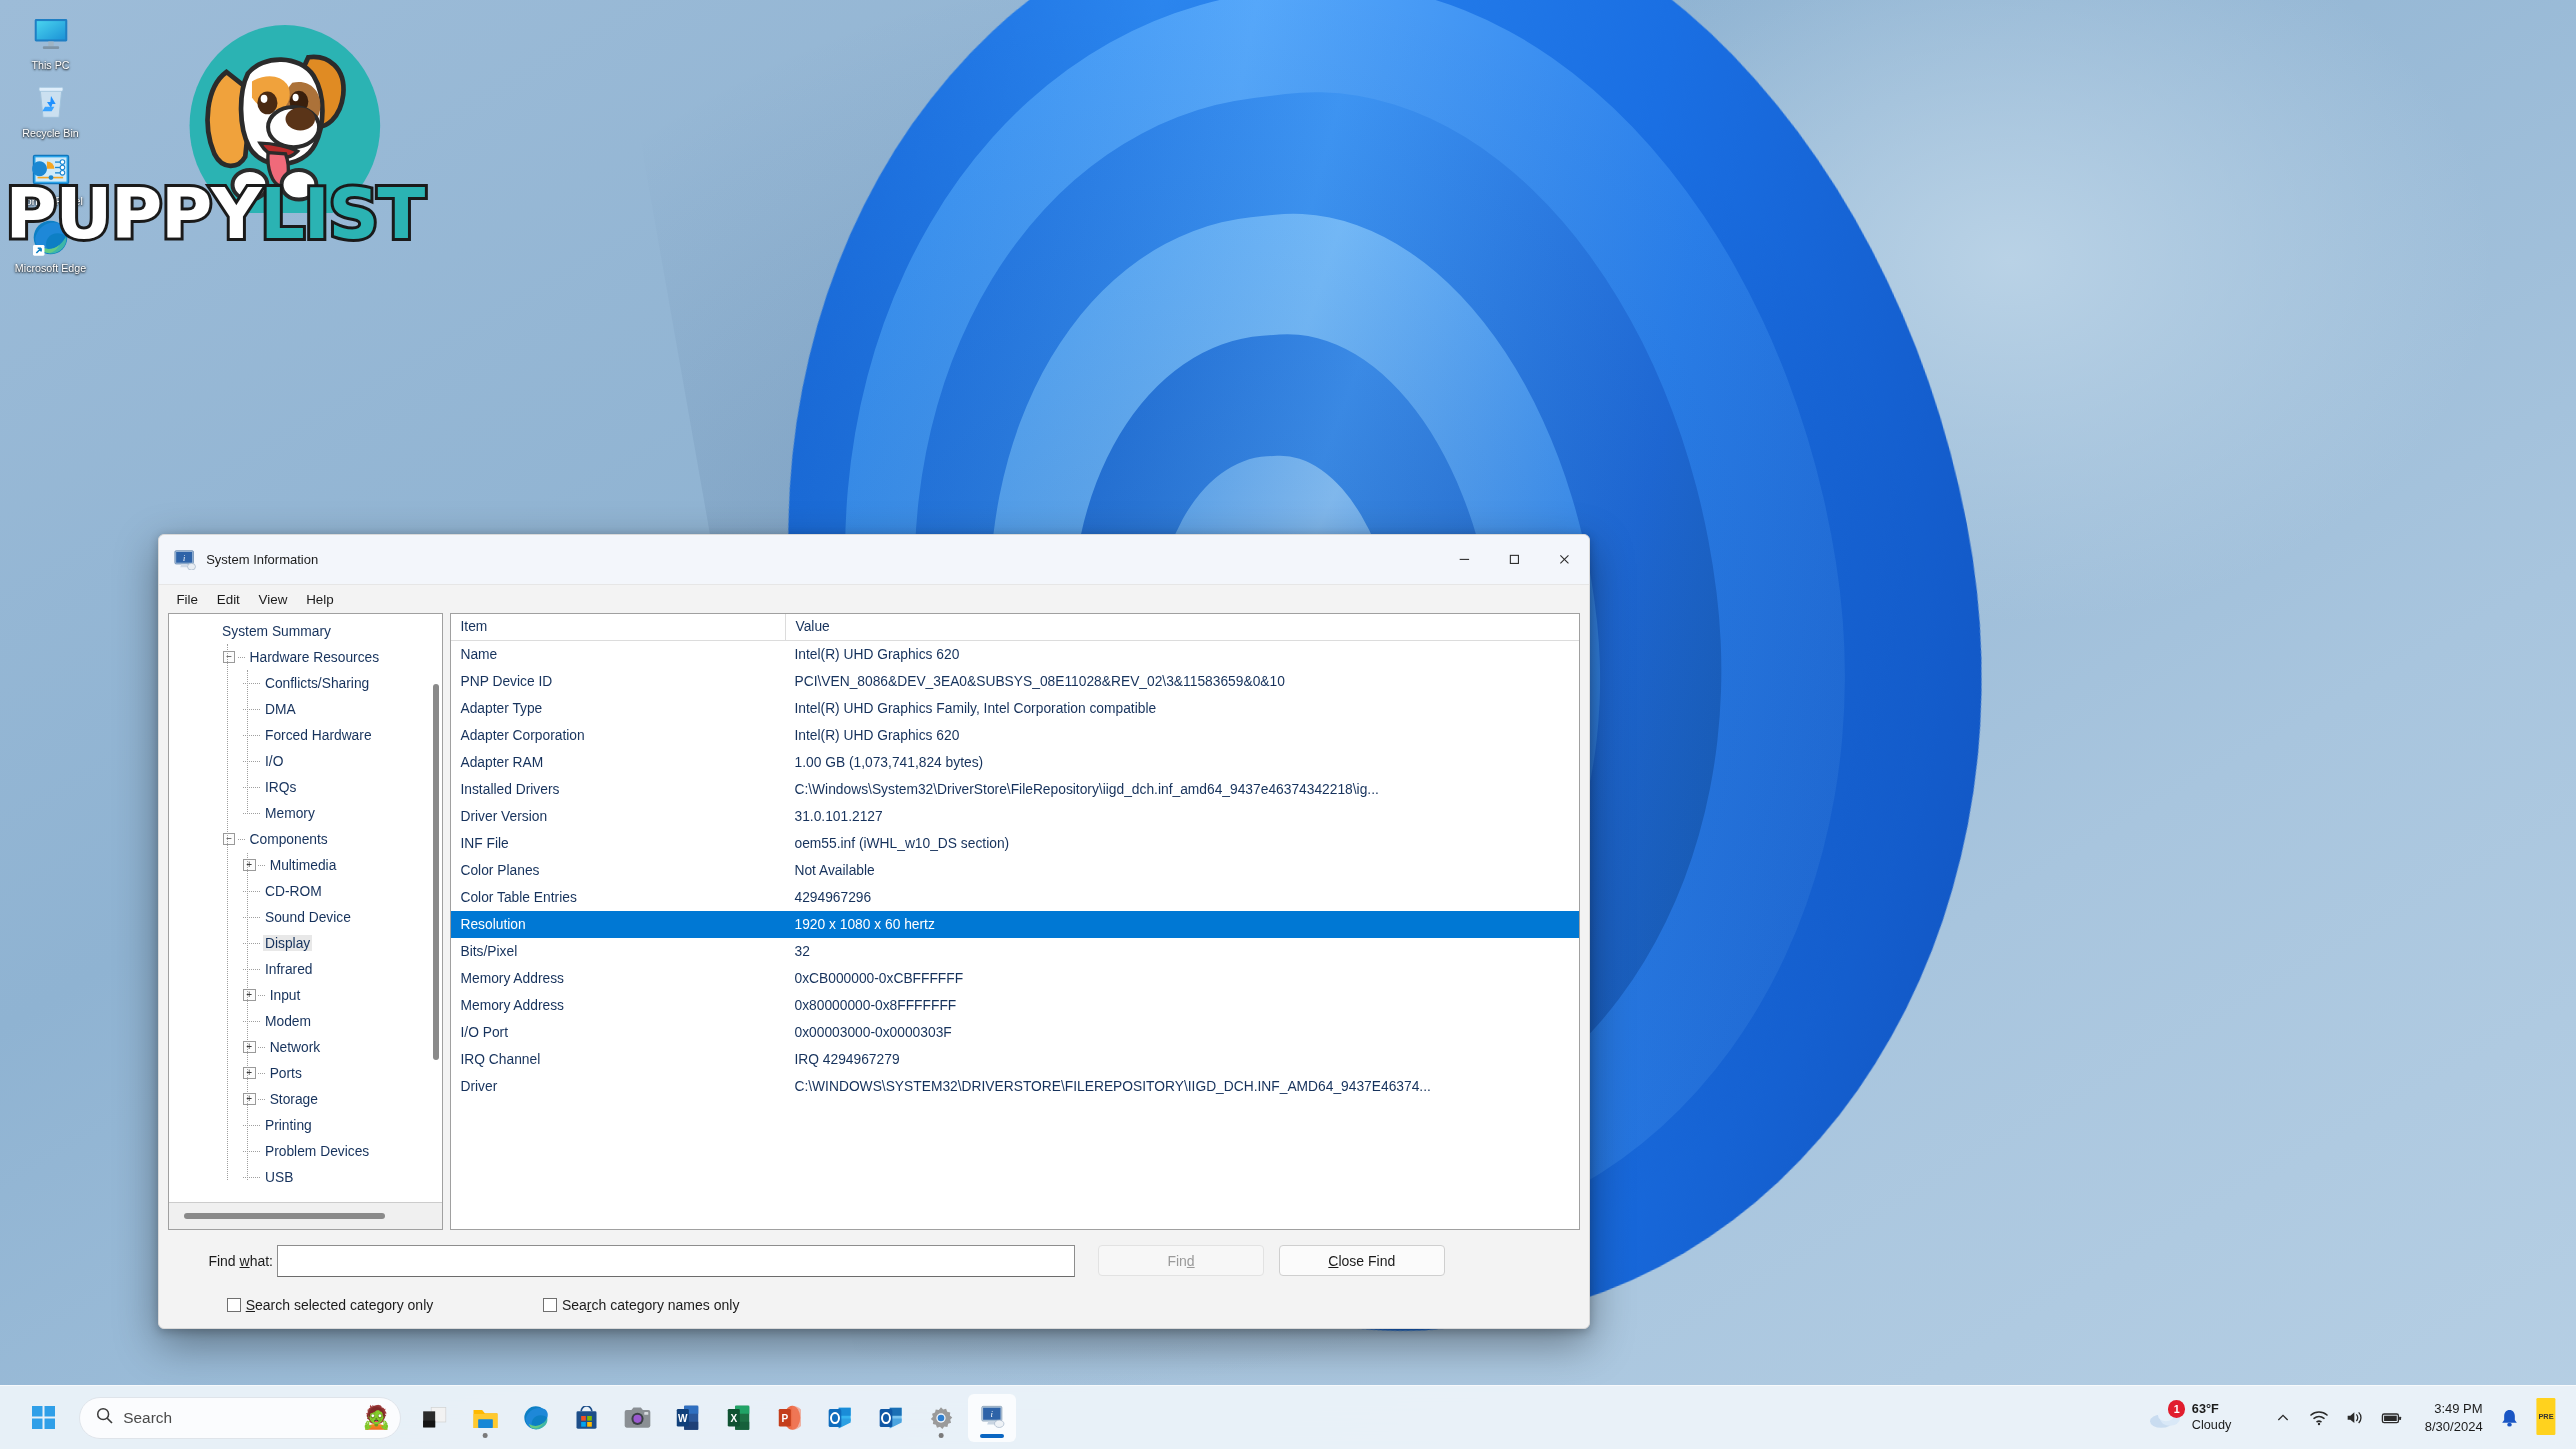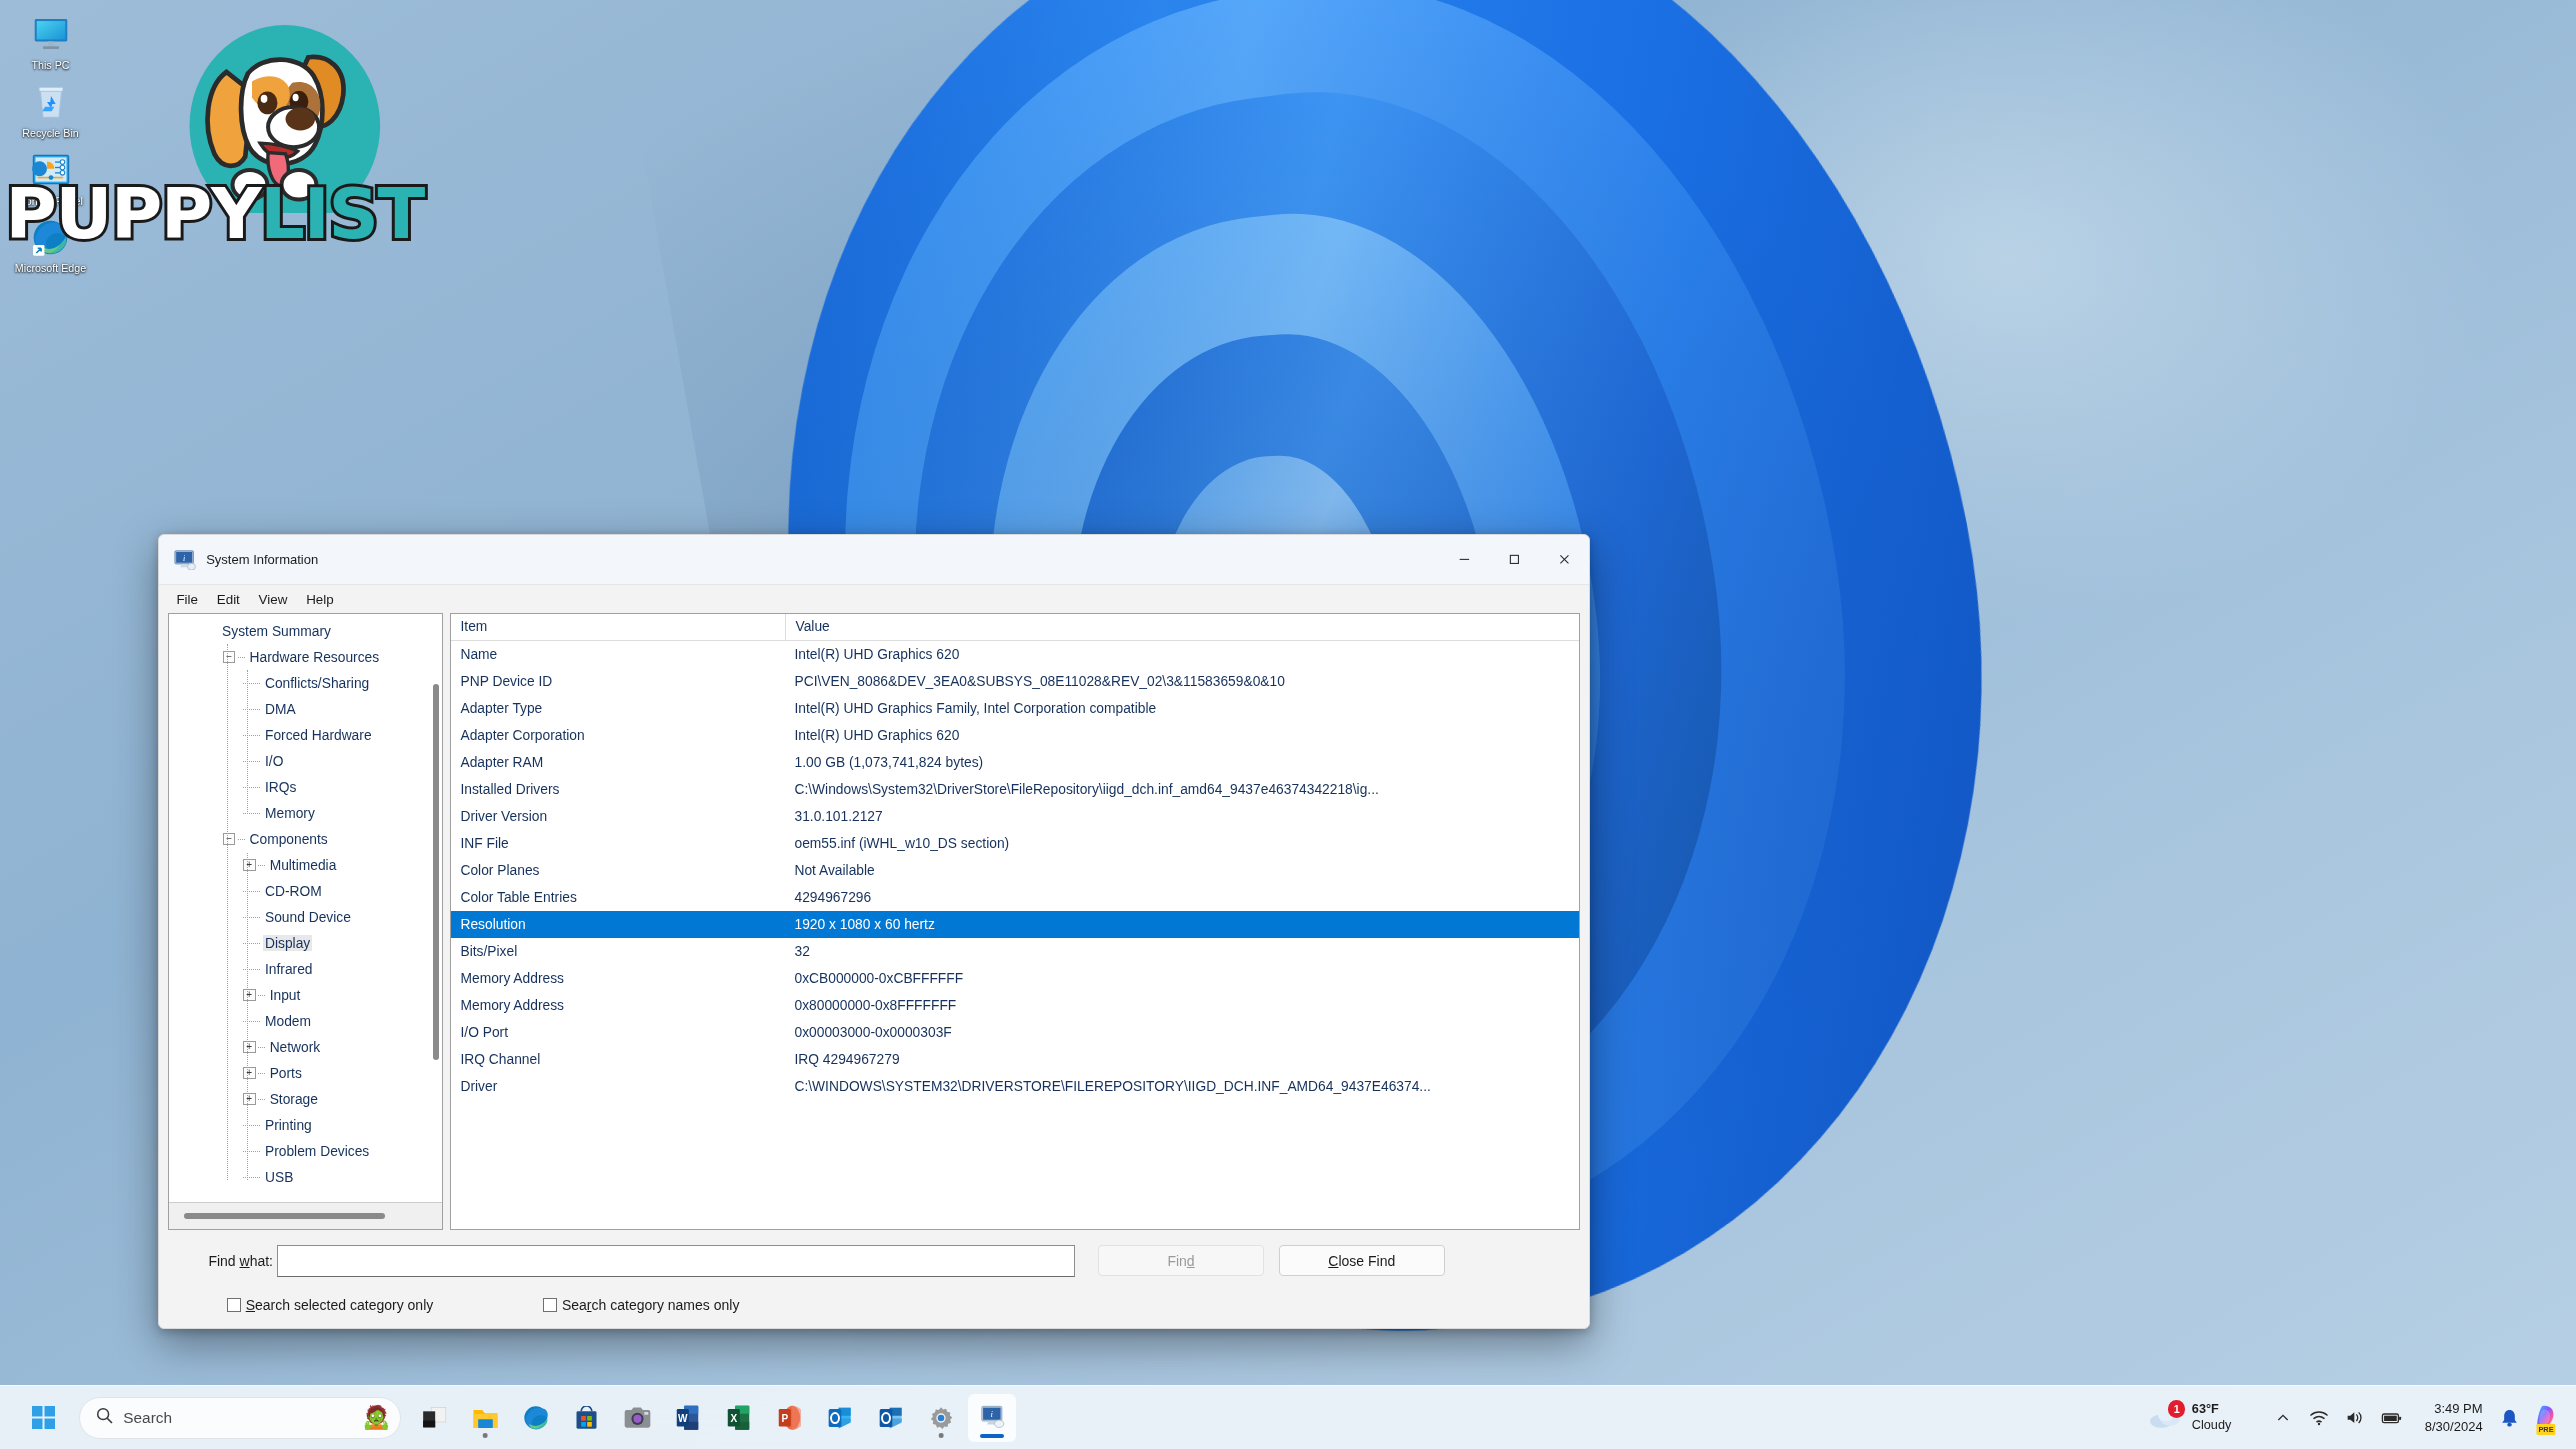--- a/index.html
+++ b/index.html
@@ -768,17 +768,17 @@
           <linearGradient id="cpg" x1="0" y1="0" x2="1" y2="1">
             <stop offset="0" stop-color="#2ec5ff"></stop>
               <stop offset="0.4" stop-color="#7a5cff"></stop>
             <stop offset="0.7" stop-color="#ff4fa3"></stop>
               <stop offset="1" stop-color="#ffc24b"></stop>
           </linearGradient>
         </defs>
         <path d="M12 3 C20 1 28 5 29 13 C30 22 25 31 17 35 C10 38 4 34 5 27 C6 19 8 9 12 3 Z" fill="url(#cpg)"></path>
         <path d="M16 8 C22 8 25 13 24 20 C23 28 18 33 13 33 C9 33 7 29 8 23 C9 15 11 8 16 8 Z" fill="#ffffff" opacity="0.22"></path>
       </svg>
-      <span style="position:absolute;bottom:1.3px;left:50%;transform:translateX(-50%);background:#ffd21e;color:#333;font-size:7.4px;font-weight:bold;padding:1px 2px;border-radius:1.3px;">PRE</span>
+      <span style="position:absolute;bottom:1.3px;left:50%;transform:translateX(-50%);background:#ffd21e;color:#333;font-size:7.4px;font-weight:bold;padding:14px 2px;border-radius:1.3px;">PRE</span>
     </span>
   </div>
 </div>
 
 
 </body></html>

